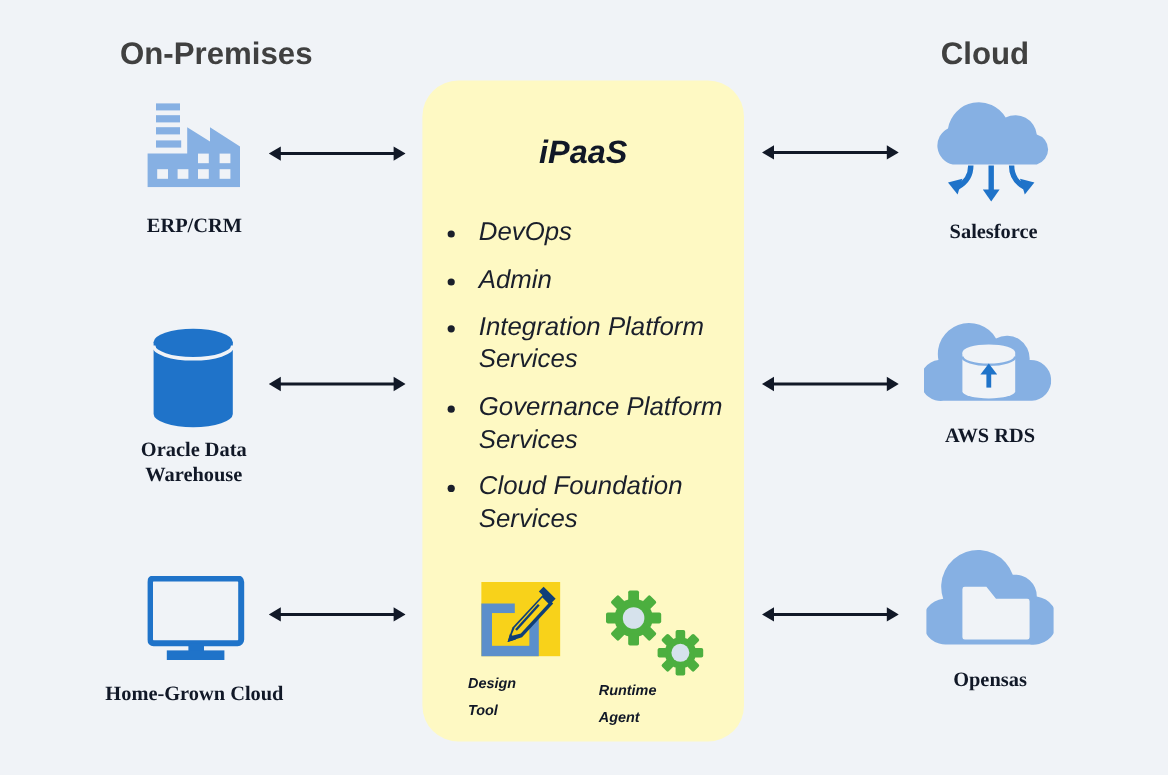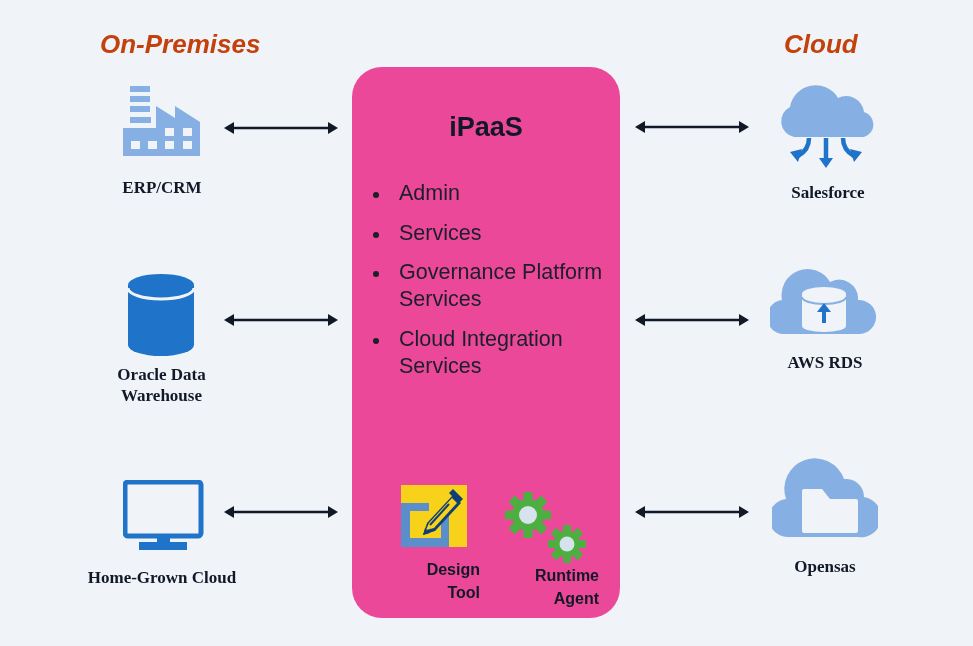--- a/index.html
+++ b/index.html
@@ -1,32 +1,32 @@
 <!DOCTYPE html>
 <html><head>
 <meta charset="utf-8">
 <style>
   html, body { margin: 0; padding: 0; }
   body {
     width: 973px; height: 646px; background: #f0f3f7; position: relative; overflow: hidden;
     font-family: "Liberation Sans", "DejaVu Sans", sans-serif; color: #111827;
   }
   .abs { position: absolute; }
-  .heading { font-weight: 700; font-size: 26px; color: #c2410c; font-style: italic; }
+  .heading { font-weight: 700; font-size: 26px; color: #404040; }
   .label { font-weight: 700; font-size: 17px; color: #111827; text-align: center; line-height: 21px; font-family: Liberation Serif, serif; }
   .ipaas {
     position: absolute; left: 352px; top: 67px; width: 268px; height: 551px;
-    background: #ec4899; border-radius: 30px;
+    background: #fef9c3; border-radius: 30px; font-style: italic;
   }
   .ipaas-title { position: absolute; left: 0; width: 268px; top: 45px; text-align: center; font-weight: 700; font-size: 27px; color: #111827; }
   .ipaas-list { position: absolute; left: 18px; top: 113px; width: 250px; margin: 0; padding: 0; list-style: none; }
   .ipaas-list li { position: relative; padding-left: 29px; font-size: 21.5px; line-height: 27px; color: #1a1f2b; margin-bottom: 12.5px; }
   .ipaas-list li::before { content: ""; position: absolute; left: 3px; top: 12px; width: 6px; height: 6px; border-radius: 50%; background: #1a1f2b; }
   .arrow { position: absolute; width: 114px; height: 14px; }
-  .sub-label { font-weight: 700; font-size: 16px; color: #111827; text-align: right; line-height: 23px; position: absolute; }
+  .sub-label { font-weight: 700; font-size: 12px; color: #111827; text-align: left; line-height: 23px; position: absolute; }
 </style>
 </head>
 <body>
 
 <div class="abs heading" style="left:100px; top:29px;">On-Premises</div>
 <div class="abs heading" style="left:784px; top:29px;">Cloud</div>
 
 <div class="abs" style="left:122px; top:86px; width:80px; height:70px;">
   <svg width="80" height="70" viewBox="0 0 80 70">
     <g fill="#86b0e3">
@@ -98,31 +98,35 @@
 <svg class="arrow" style="left:635px; top:505px;" viewBox="0 0 114 14">
   <line x1="8" y1="7" x2="106" y2="7" stroke="#111827" stroke-width="2.5"></line>
   <path d="M0 7 L10 1 L10 13 Z" fill="#111827"></path>
     <path d="M114 7 L104 1 L104 13 Z" fill="#111827"></path>
 </svg>
 
 <div class="ipaas">
   <div class="ipaas-title">iPaaS</div>
   <ul class="ipaas-list">
     <li>
+        <div>DevOps</div>
+      </li>
+    <li>
         <div>Admin</div>
       </li>
     <li>
+        <div>Integration Platform</div>
         <div>Services</div>
       </li>
     <li>
         <div>Governance Platform</div>
         <div>Services</div>
       </li>
     <li>
-        <div>Cloud Integration</div>
+        <div>Cloud Foundation</div>
         <div>Services</div>
       </li>
   </ul>
 
   <div class="abs" style="left:49px; top:418px; width:66px; height:62px;">
     <svg width="66" height="62" viewBox="0 0 66 62">
       <rect x="0" y="0" width="66" height="62" fill="#f8d21a"></rect>
       <path d="M0 18 L28 18 L28 26 L9 26 L9 53 L40 53 L40 38 L48 30 L48 62 L0 62 Z" fill="#5b8fcb"></path>
       <rect x="9" y="26" width="31" height="27" fill="#f8d21a"></rect>
       <path d="M22 50 L26 38 L52 10 L60 18 L34 46 Z" fill="#0f3f78"></path>

